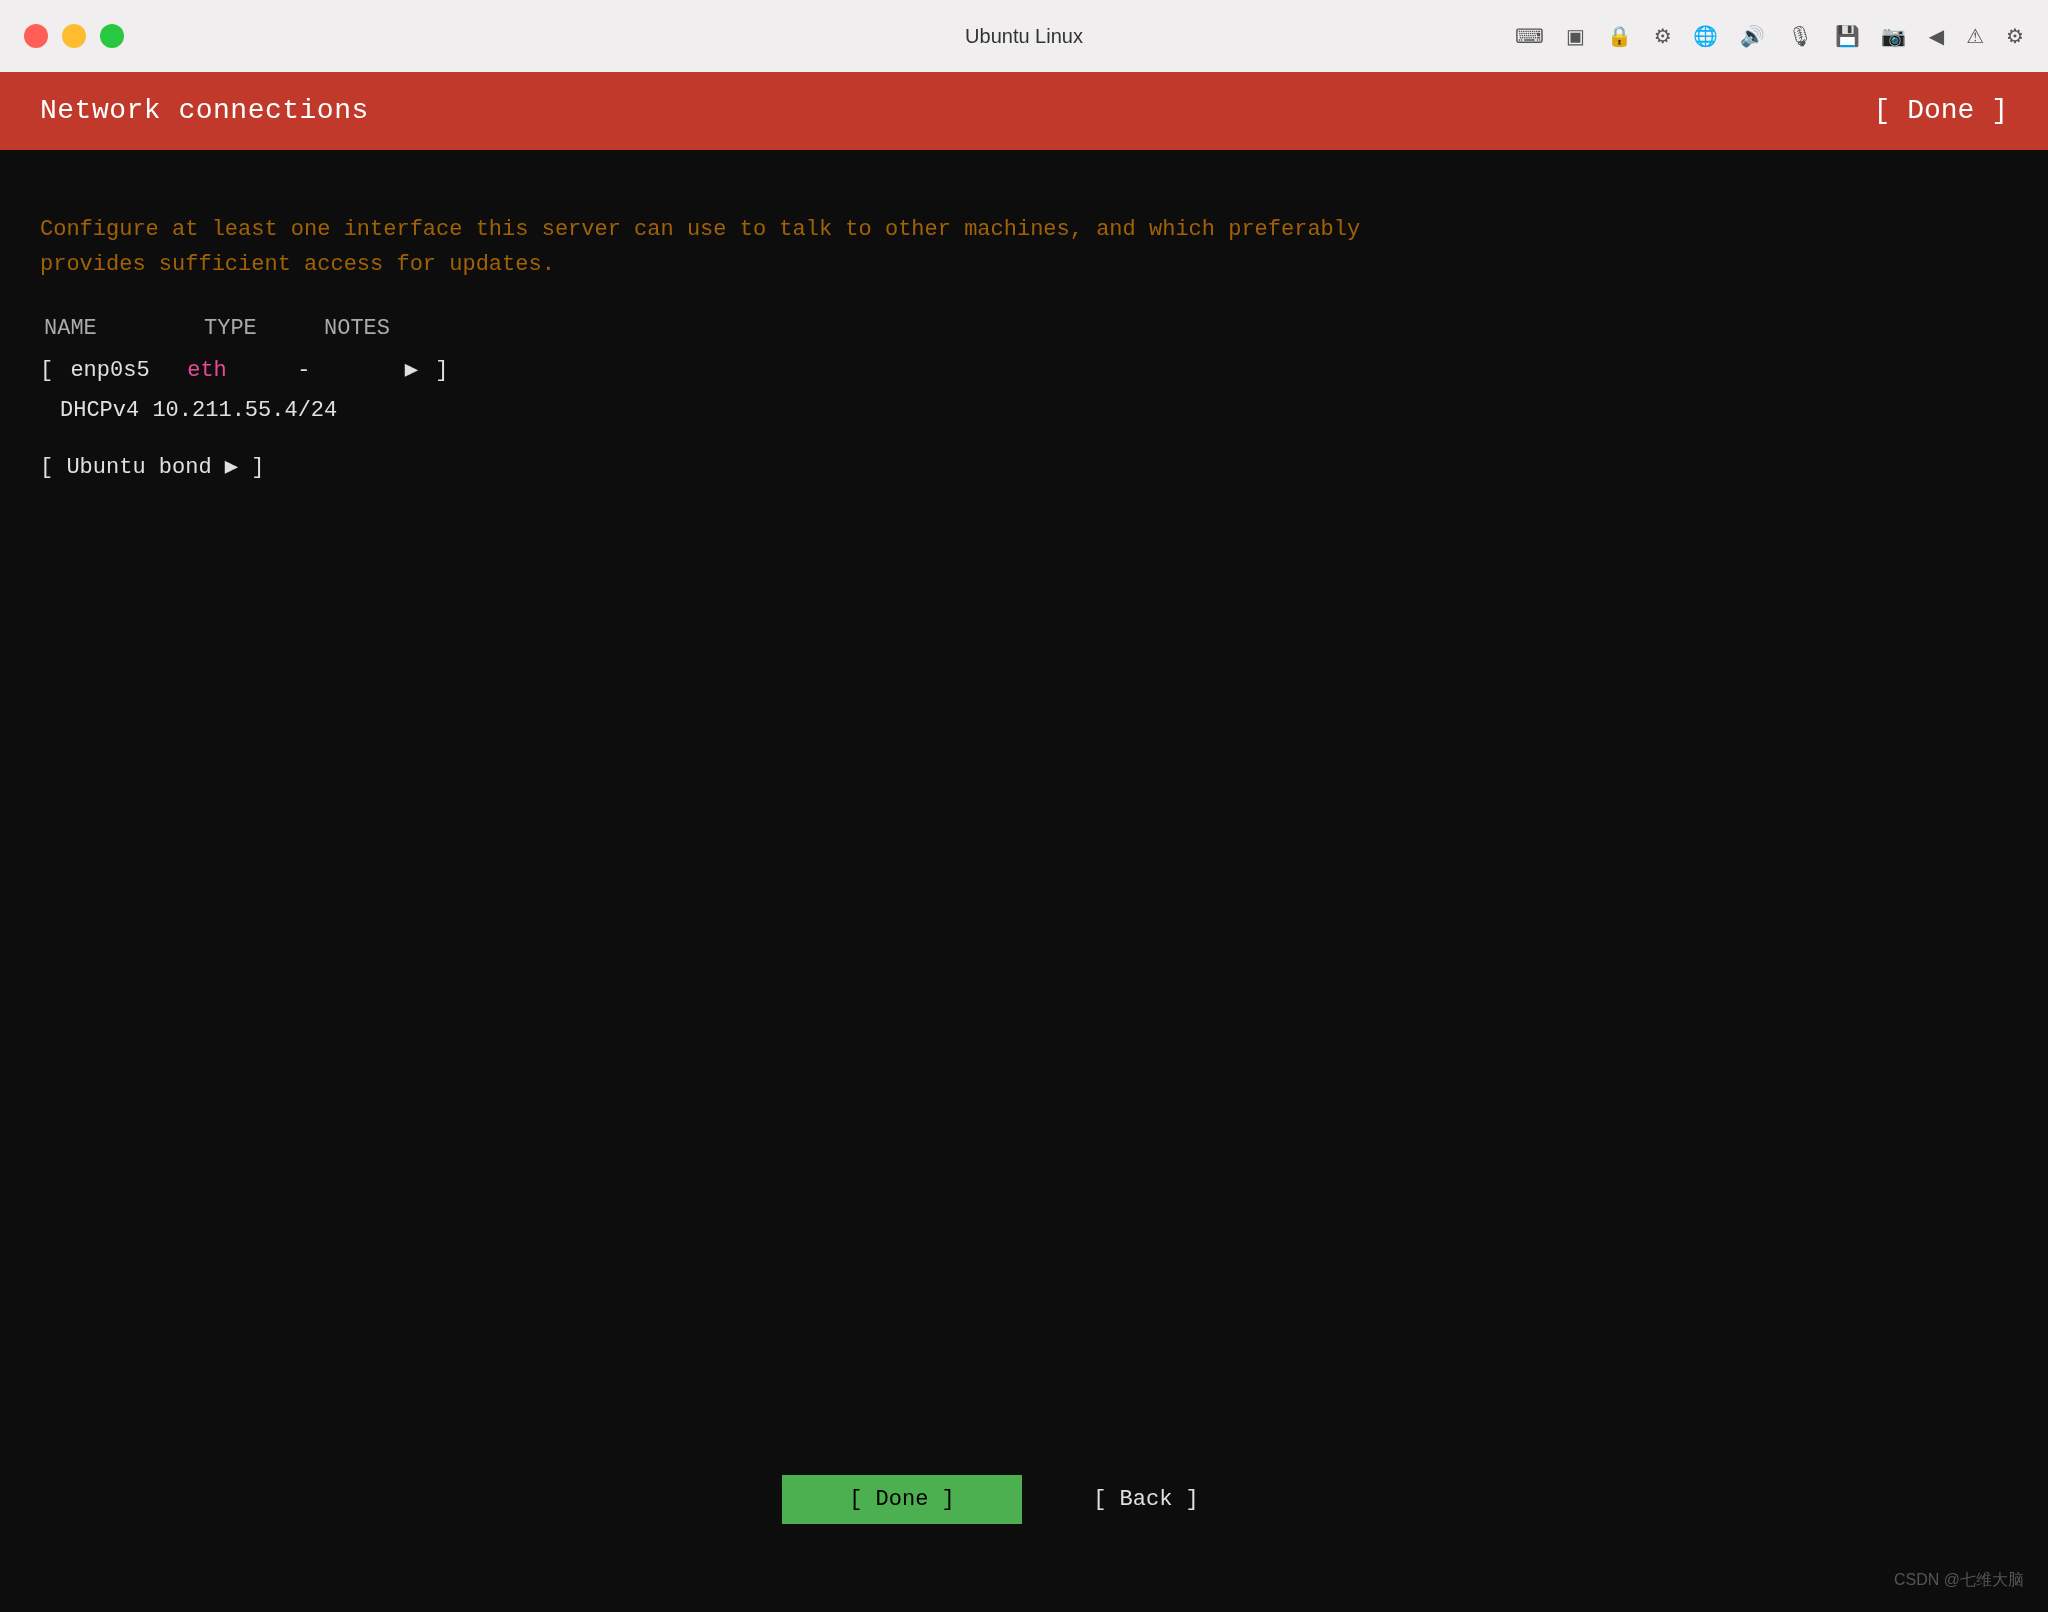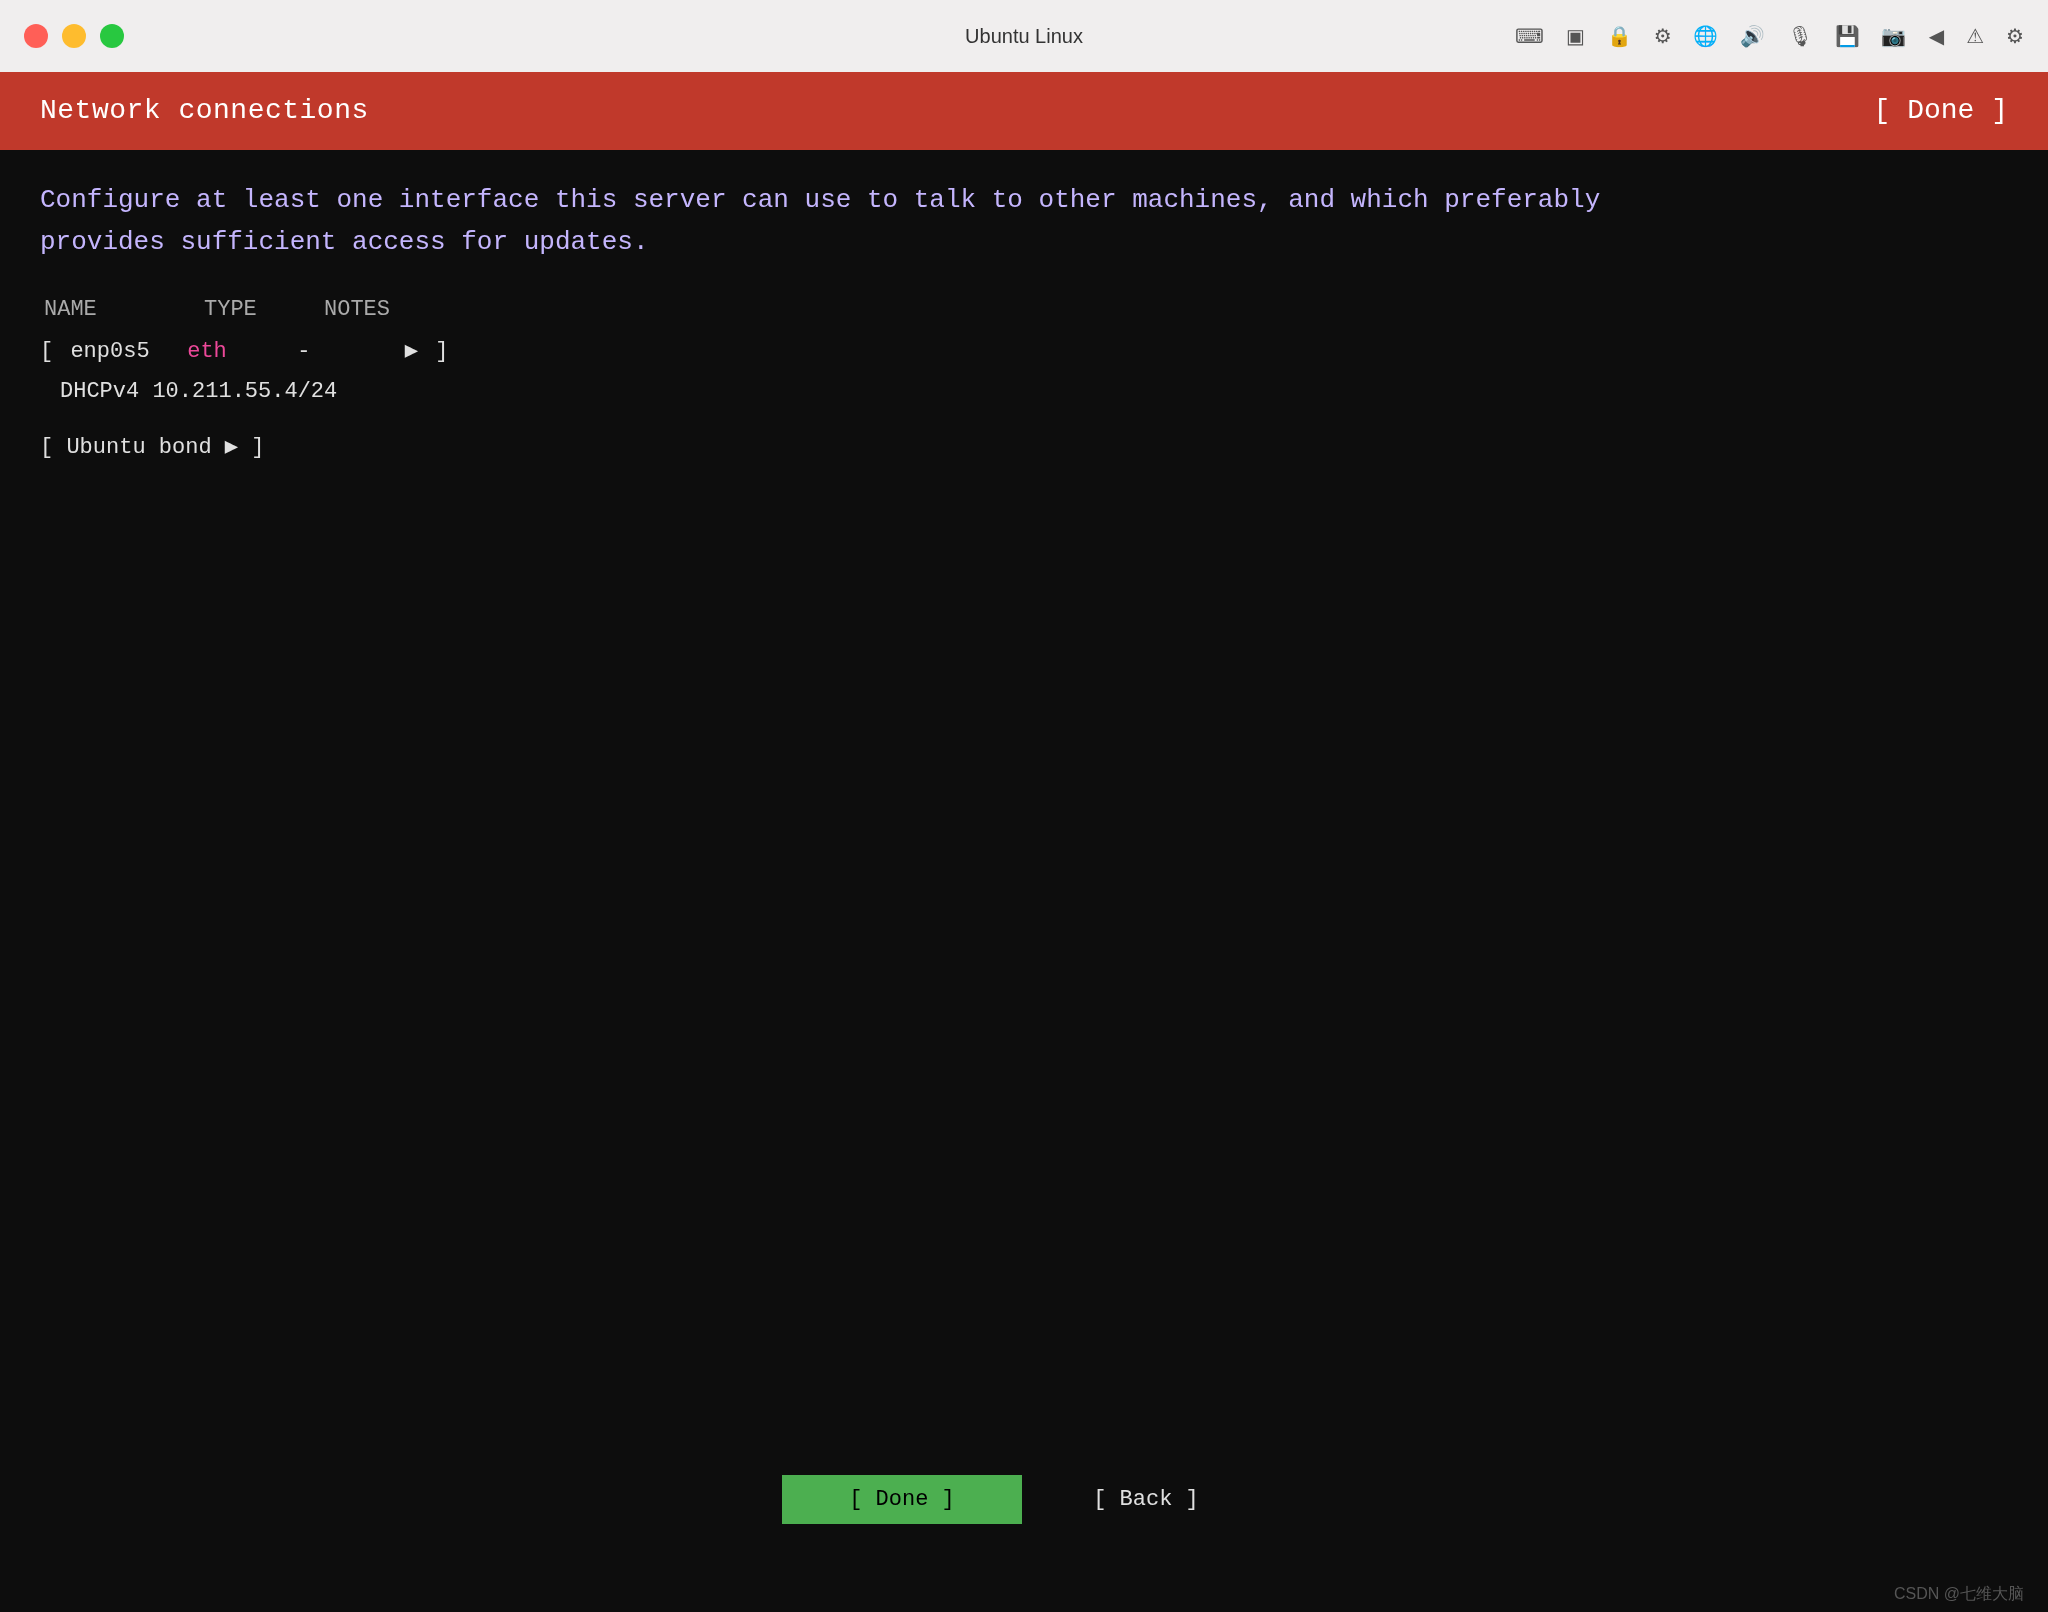--- a/index.html
+++ b/index.html
@@ -94,24 +94,25 @@
       cursor: pointer;
     }
 
     
     .content {
       padding: 30px 40px;
       color: #cccccc;
     }
 
     .description {
-      font-size: 26px;
+      font-size: 22px;
       line-height: 1.6;
       margin-bottom: 30px;
-      color: #c4b5fd;
+      color: #a16207;
+      margin-top: 32px;
     }
 
     
     .network-list {
       margin-bottom: 20px;
     }
 
     .list-header {
       display: flex;
       gap: 0;
@@ -189,21 +190,21 @@
     }
 
     .btn-back {
       background: transparent;
       color: #e0e0e0;
     }
 
     
     .watermark {
       position: absolute;
-      bottom: 18px;
+      bottom: 32px;
       right: 24px;
       color: #555555;
       font-size: 16px;
       font-family: sans-serif;
     }
   </style>
 </head>
 <body>
 
 <div class="titlebar">

